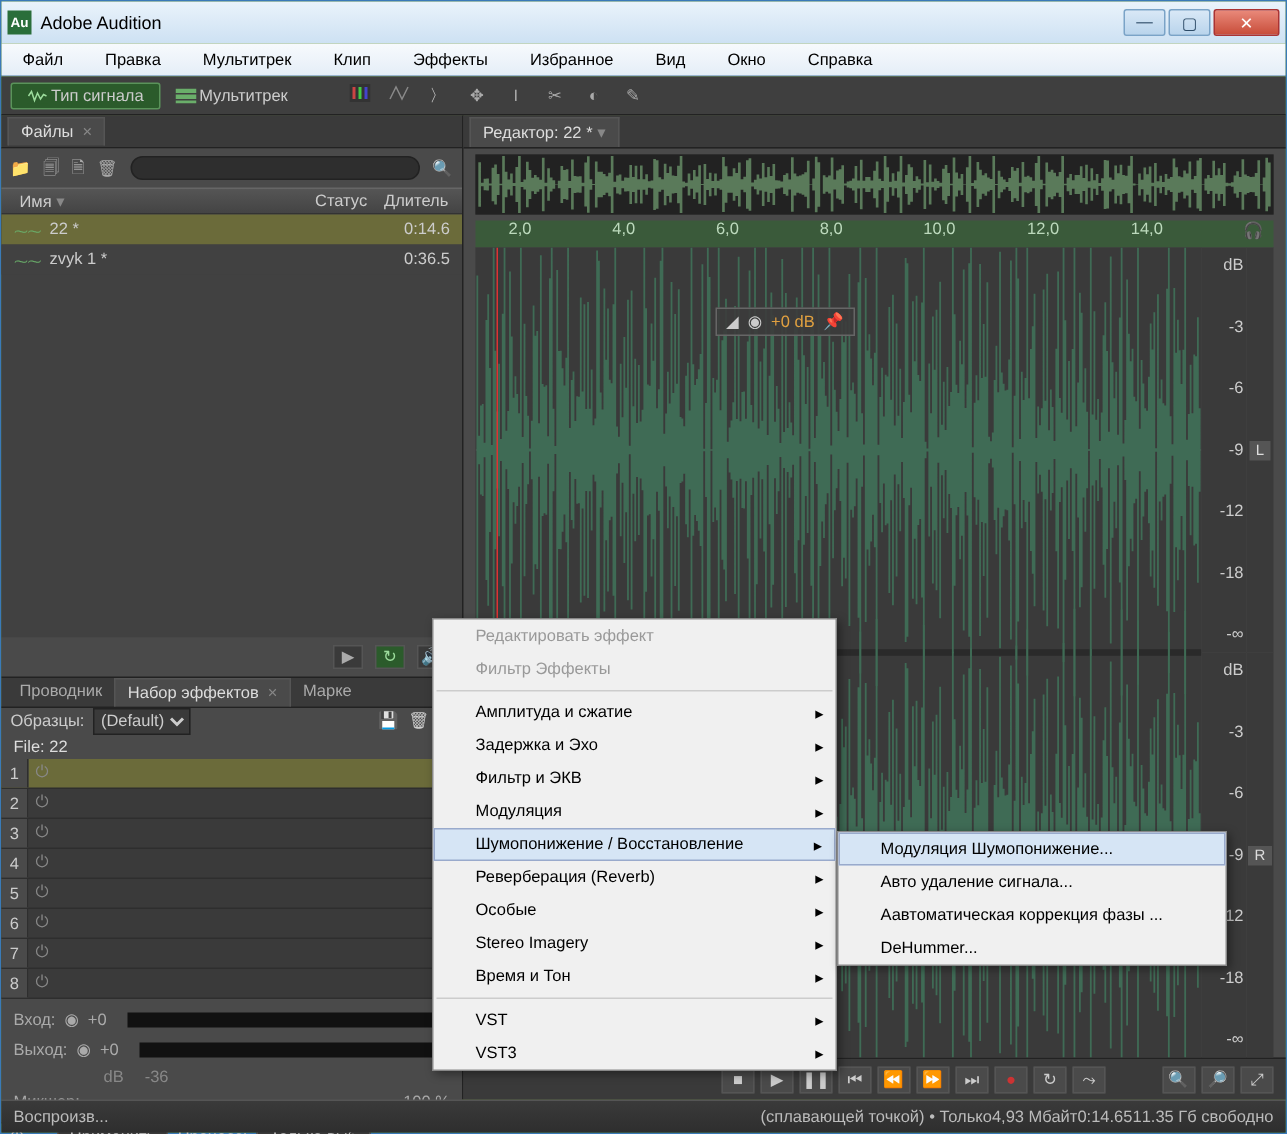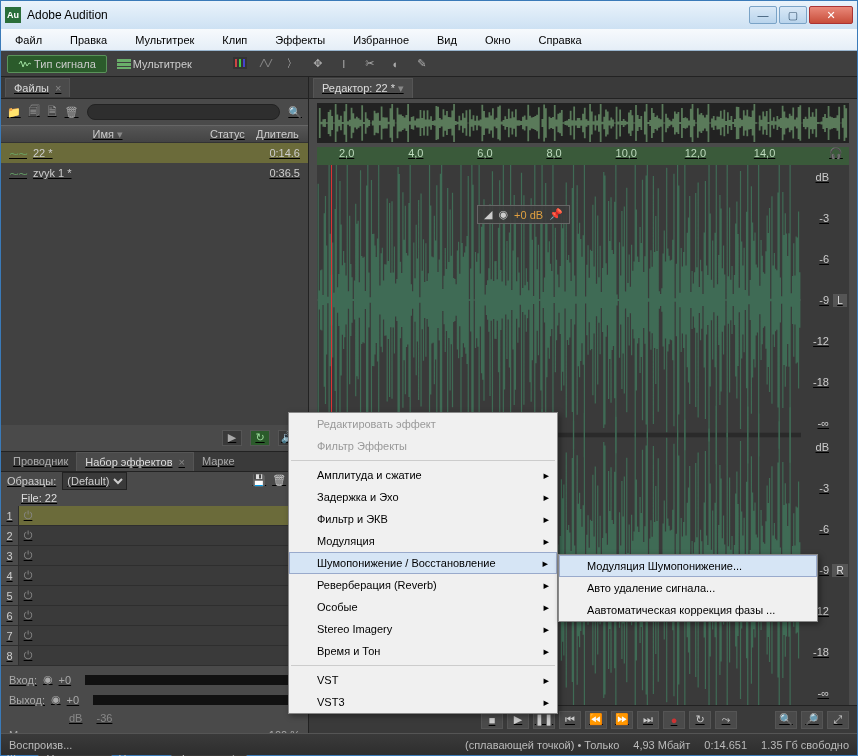--- a/index.html
+++ b/index.html
@@ -20,55 +20,55 @@
 
 
 .topbar { height: 26px; background: #3f3f3f; display: flex; align-items: center; padding: 0 6px; gap: 0; border-bottom: 1px solid #222; }
 .mode-tab { display: flex; align-items: center; gap: 2px; padding: 2px 10px; color: #ccc; }
 .mode-tab.active { background: #2b5b2b; border: 1px solid #5a935a; border-radius: 2px; }
 .mode-tab .icon { width: 14px; height: 10px; display: inline-block; }
 .tool-icons { flex: 1; display: flex; gap: 10px; margin-left: 30px; color: #aaa; align-items: center; }
 .tool-icons span { width: 16px; text-align: center; }
 
 
-.main { flex: 1; display: flex; background: #4a4a4a; min-height: 0; text-decoration: underline; }
+.main { flex: 1; display: flex; background: #4a4a4a; min-height: 0; }
 .left-col { width: 308px; display: flex; flex-direction: column; border-right: 1px solid #222; }
 .right-col { flex: 1; display: flex; flex-direction: column; min-width: 0; }
 
 
 .panel-tabs { height: 22px; background: #3a3a3a; display: flex; align-items: center; padding: 0 4px; gap: 0; border-bottom: 1px solid #222; }
 .panel-tab { padding: 3px 8px; color: #aaa; background: #3a3a3a; }
 .panel-tab.active { background: #4a4a4a; color: #ddd; border: 1px solid #555; border-bottom: none; }
 .panel-tab .x { margin-left: 6px; color: #888; }
 
 .files-toolbar { height: 26px; background: #4a4a4a; display: flex; align-items: center; padding: 0 6px; gap: 8px; color: #aaa; }
 .files-toolbar .search { flex: 1; height: 16px; background: #2e2e2e; border: 1px solid #222; border-radius: 8px; }
 
 .files-header { height: 18px; background: linear-gradient(#555, #444); display: flex; align-items: center; color: #ccc; padding: 0 8px; gap: 0; border-top: 1px solid #666; border-bottom: 1px solid #333; }
 .files-header .col { padding: 0 4px; }
-.col-name { flex: 1; text-align: center; }
+.col-name { flex: 1; }
 .col-status { width: 46px; }
 .col-len { width: 48px; text-align: right; }
 
 .file-row { height: 20px; display: flex; align-items: center; color: #ccc; padding: 0 8px; background: #414141; }
 .file-row.selected { background: #6b6b3a; }
 .file-row .wave-ico { color: #6aae6a; margin-right: 6px; font-size: 10px; letter-spacing: -1px; }
 .file-row .fname { flex: 1; }
 .file-row .fdur { width: 60px; text-align: right; }
 
 .files-list { flex: 1; background: #414141; min-height: 60px; }
 .files-footer { height: 26px; background: #4a4a4a; display: flex; align-items: center; justify-content: flex-end; gap: 8px; padding: 0 10px; color: #aaa; }
 .files-footer .btn { width: 20px; height: 16px; background: #3a3a3a; border: 1px solid #555; display: flex; align-items: center; justify-content: center; }
 .files-footer .btn.on { background: #2b5b2b; color: #9cdc9c; }
 
 
 .fx-panel { flex: 1; display: flex; flex-direction: column; border-top: 1px solid #222; min-height: 0; }
 .fx-toolbar { height: 24px; background: #4a4a4a; display: flex; align-items: center; padding: 0 6px; gap: 6px; color: #ccc; }
 .fx-toolbar select { background: #3a3a3a; color: #ccc; border: 1px solid #222; font-size: 11px; height: 18px; }
-.fx-file { height: 18px; color: #ddd; padding: 2px 8px; background: #4a4a4a; margin-left: 12px; }
+.fx-file { height: 18px; color: #ddd; padding: 2px 8px; background: #4a4a4a; }
 .fx-rows { background: #3a3a3a; }
 .fx-row { height: 20px; display: flex; align-items: center; border-bottom: 1px solid #2e2e2e; }
 .fx-row.selected { background: #6b6b3a; }
 .fx-num { width: 18px; text-align: center; color: #ccc; background: #4a4a4a; border-right: 1px solid #2e2e2e; height: 100%; line-height: 20px; }
 .fx-pwr { width: 18px; text-align: center; color: #888; }
 .fx-body { flex: 1; }
 .fx-arrow { width: 18px; text-align: center; color: #888; }
 
 .fx-bottom { background: #4a4a4a; color: #aaa; padding: 4px 8px; }
 .fx-io { display: flex; align-items: center; gap: 6px; height: 20px; }
@@ -87,21 +87,21 @@
 .playhead { position: absolute; top: 0; bottom: 0; left: 14px; width: 1px; background: #d33; z-index: 3; }
 .hud { position: absolute; top: 40px; left: 160px; background: rgba(60,60,60,.9); border: 1px solid #666; padding: 2px 6px; display: flex; align-items: center; gap: 6px; color: #ccc; z-index: 4; }
 .hud .db0 { color: #e0a040; }
 
 .transport { height: 28px; background: #3a3a3a; display: flex; align-items: center; padding: 0 8px; gap: 4px; border-top: 1px solid #222; }
 .transport .tbtn { width: 22px; height: 18px; background: #4a4a4a; border: 1px solid #555; display: flex; align-items: center; justify-content: center; color: #ccc; }
 .transport .rec { color: #c33; }
 .transport .spacer { flex: 1; }
 
 
-.statusbar { height: 22px; background: linear-gradient(#3a3a3a, #2e2e2e); display: flex; align-items: center; color: #bbb; padding: 0 8px; gap: 14px; border-top: 1px solid #555; }
+.statusbar { height: 22px; background: linear-gradient(#3a3a3a, #2e2e2e); display: flex; align-items: center; color: #bbb; padding: 0 8px; border-top: 1px solid #555; }
 .statusbar .seg { white-space: nowrap; }
 .statusbar .fill { flex: 1; }
 
 
 .ctx { position: absolute; background: #f0f0f0; border: 1px solid #888; box-shadow: 2px 2px 6px rgba(0,0,0,.4); z-index: 100; color: #000; min-width: 260px; }
 .ctx .item { height: 22px; display: flex; align-items: center; padding: 0 24px 0 28px; position: relative; }
 .ctx .item.disabled { color: #999; }
 .ctx .item.hover { background: #d6e5f5; border: 1px solid #9ac; padding: 0 23px 0 27px; }
 .ctx .item .sub { position: absolute; right: 8px; }
 .ctx hr { border: none; border-top: 1px solid #ccc; margin: 3px 2px; }
@@ -438,13 +438,14 @@
     <div class="item">Stereo Imagery<span class="sub">▸</span></div>
     <div class="item">Время и Тон<span class="sub">▸</span></div>
     <hr>
     <div class="item">VST<span class="sub">▸</span></div>
     <div class="item">VST3<span class="sub">▸</span></div>
   </div>
 <div class="ctx" style="left:558px; top:554px; width:260px" id="ctx-sub">
     <div class="item hover">Модуляция Шумопонижение...</div>
     <div class="item">Авто удаление сигнала...</div>
     <div class="item">Аавтоматическая коррекция фазы ...</div>
+    <div class="item">DeHummer...</div>
   </div>
 
 </body></html>

